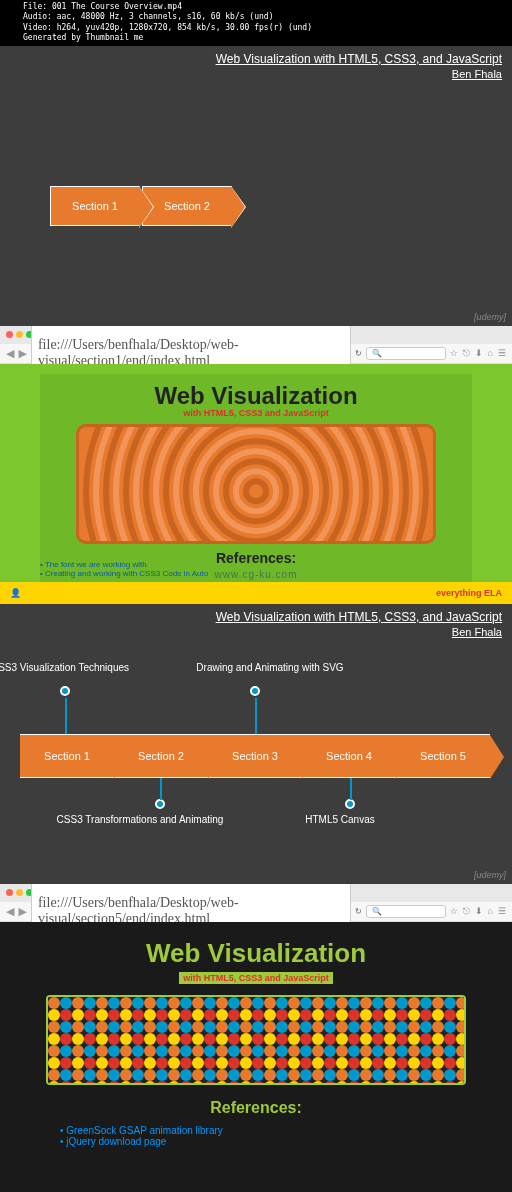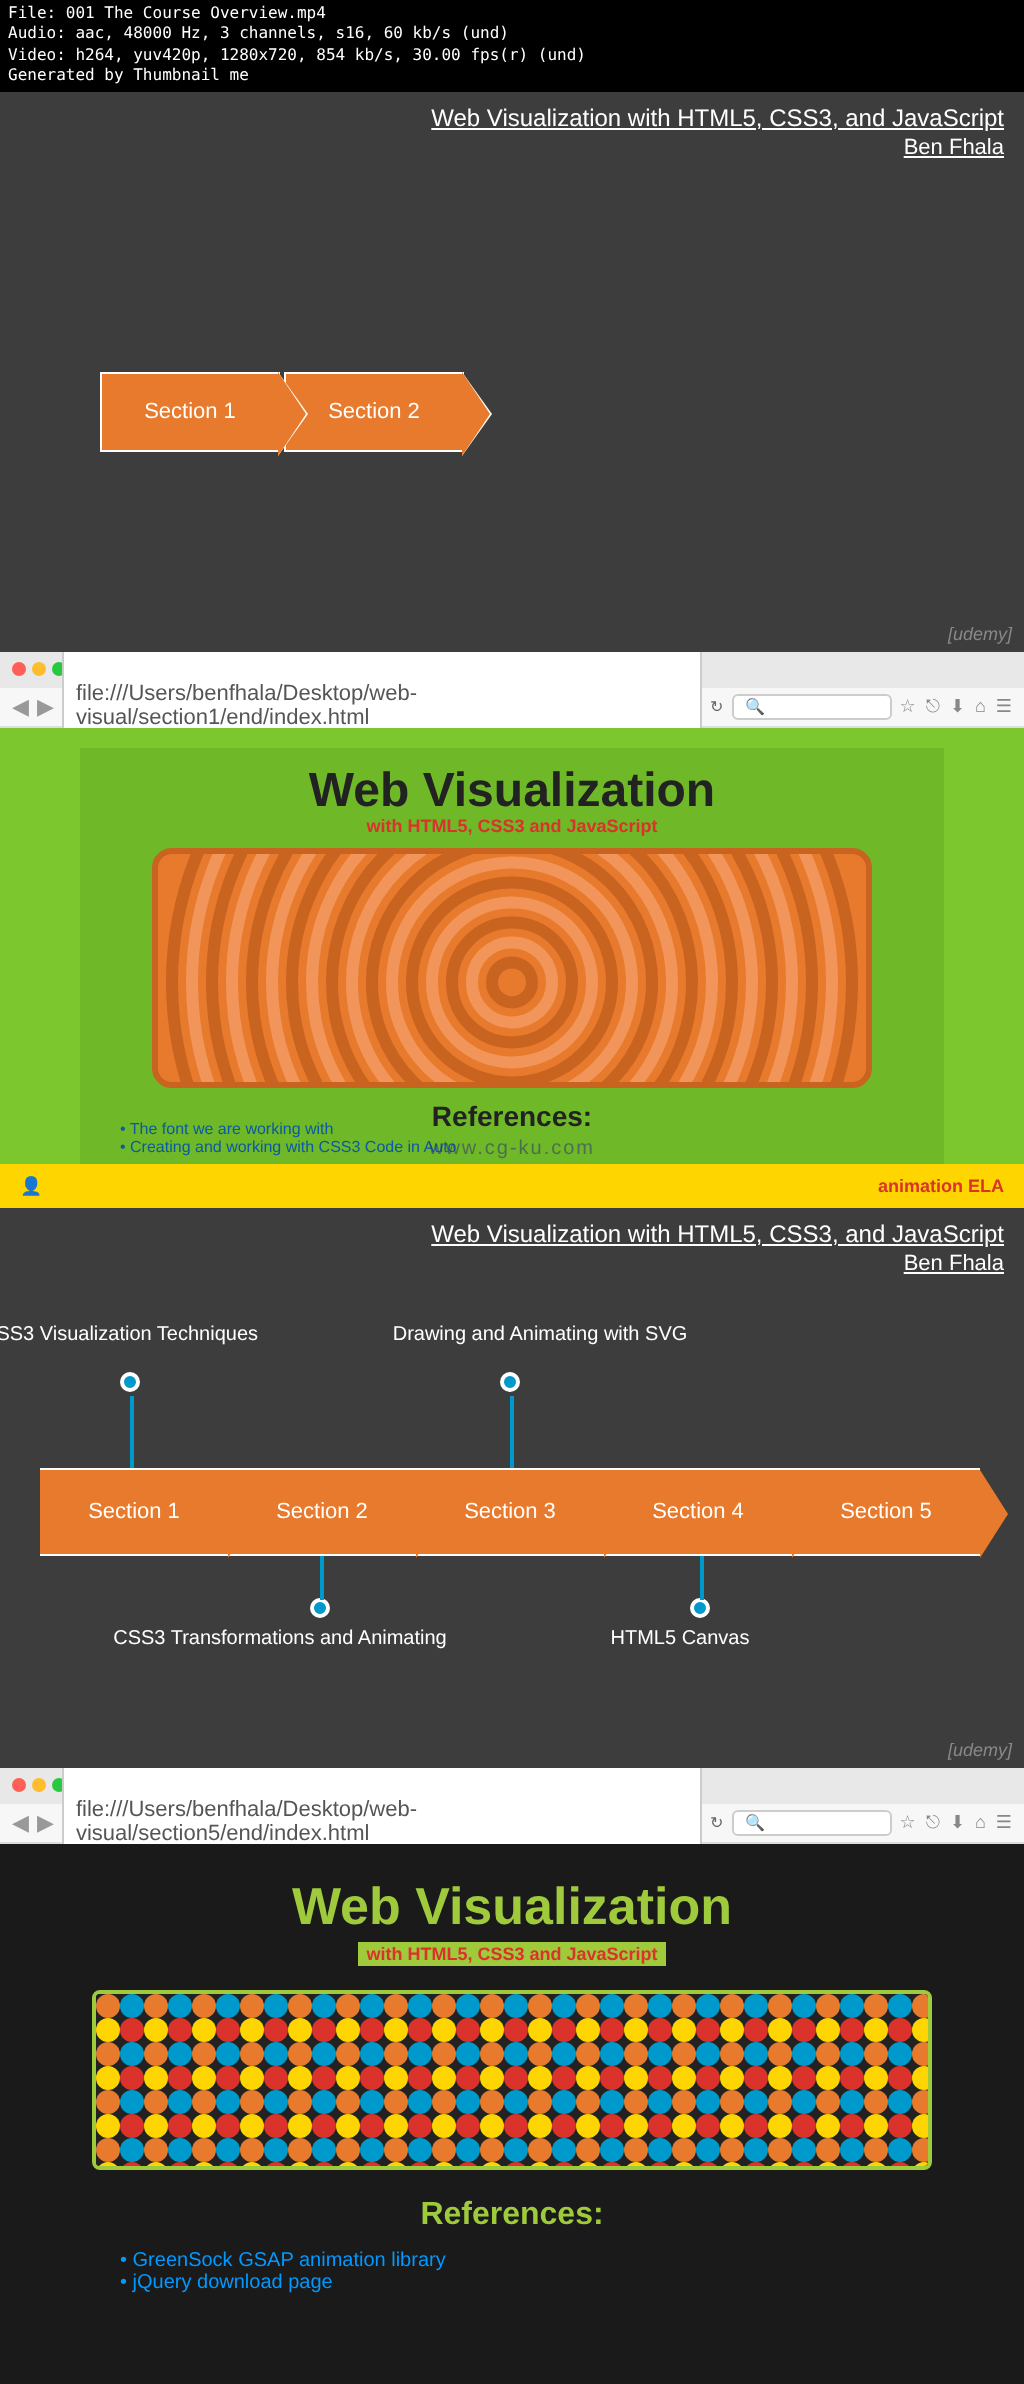--- a/index.html
+++ b/index.html
@@ -1,19 +1,19 @@
 <!DOCTYPE html>
 <html><head>
 <meta charset="utf-8">
 <style>
   * { margin: 0; padding: 0; box-sizing: border-box; }
   body { width: 512px; font-family: Arial, sans-serif; background: #000; }
 
   
-  .meta { background: #000; color: #fff; font-family: monospace; font-size: 8px; line-height: 1.3; padding: 2px 4px; }
+  .meta { background: #000; color: #fff; font-family: monospace; font-size: 8px; line-height: 1.3; padding: 2px 4px; margin-left: 19px; }
 
   
   .slide-dark { background: #3d3d3d; position: relative; }
   .slide-title { position: absolute; top: 6px; right: 10px; color: #fff; font-size: 12px; text-align: right; }
   .slide-title .main { text-decoration: underline; }
   .slide-title .author { font-size: 11px; margin-top: 2px; text-decoration: underline; }
   .watermark { position: absolute; bottom: 4px; right: 6px; color: #888; font-size: 9px; font-style: italic; }
 
   
   .panel1 { height: 280px; }
@@ -23,35 +23,35 @@
   .chev::before { content: ''; position: absolute; right: -15px; top: -1px; width: 0; height: 0; border-top: 21px solid transparent; border-bottom: 21px solid transparent; border-left: 15px solid #fff; z-index: 1; }
   .chev + .chev { margin-left: 2px; }
 
   
   .browser-chrome { background: #e8e8e8; height: 18px; display: flex; align-items: center; padding: 0 6px; gap: 4px; font-size: 8px; }
   .traffic { display: flex; gap: 3px; }
   .dot { width: 7px; height: 7px; border-radius: 50%; }
   .dot.r { background: #ff5f56; } .dot.y { background: #ffbd2e; } .dot.g { background: #27c93f; }
   .tab { background: #fff; border: 1px solid #ccc; border-bottom: none; padding: 1px 20px 1px 6px; font-size: 8px; color: #555; border-radius: 3px 3px 0 0; }
   .toolbar { background: #f7f7f7; height: 20px; display: flex; align-items: center; padding: 0 6px; gap: 4px; font-size: 8px; color: #666; border-bottom: 1px solid #ddd; }
-  .urlbar { flex: 1; background: #fff; border: 1px solid #ccc; border-radius: 3px; padding: 18px 6px; font-size: 11px; color: #555; }
+  .urlbar { flex: 1; background: #fff; border: 1px solid #ccc; border-radius: 3px; padding: 18px 6px; font-size: 14px; color: #555; font-family: Liberation Serif, serif; }
   .searchbar { width: 80px; background: #fff; border: 1px solid #ccc; border-radius: 3px; padding: 1px 6px; font-size: 8px; color: #aaa; }
   .tool-icons { display: flex; gap: 5px; color: #888; font-size: 9px; }
   .nav-arrow { color: #999; font-size: 11px; }
 
   
   .panel2-content { background: #7cc72e; height: 240px; position: relative; overflow: hidden; }
   .green-inner { background: #6fb828; margin: 10px 40px 0 40px; border-radius: 0; padding: 8px 20px 0 20px; height: 230px; position: relative; }
   .wv-title { text-align: center; font-family: 'Arial Black', sans-serif; font-weight: 900; font-size: 24px; color: #222; }
   .wv-sub { text-align: center; color: #d9332b; font-size: 9px; font-weight: bold; margin-top: -2px; }
   .rings { margin: 6px auto 0; width: 360px; height: 120px; background: #e77a2c; border-radius: 10px; position: relative; overflow: hidden; border: 3px solid #c96320; }
   .rings svg { position: absolute; top: 50%; left: 50%; transform: translate(-50%, -48%); }
   .refs { text-align: center; font-weight: 900; color: #222; font-size: 14px; margin-top: 6px; font-family: 'Arial Black', sans-serif; }
   .panel2-footer { position: absolute; bottom: 0; left: 0; right: 0; background: #ffd500; height: 22px; display: flex; align-items: center; justify-content: space-between; padding: 0 10px; font-size: 9px; }
-  .panel2-links { position: absolute; bottom: 26px; left: 60px; font-size: 8px; color: #0a5aa6; margin-top: 32px; }
+  .panel2-links { position: absolute; bottom: 26px; left: 40px; font-size: 8px; color: #0a5aa6; margin-top: 32px; }
   .panel2-links div::before { content: '• '; }
   .wm-center { position: absolute; left: 50%; bottom: 24px; transform: translateX(-50%); color: rgba(40,40,120,0.5); font-size: 10px; letter-spacing: 1px; }
 
   
   .panel3 { height: 280px; }
   .labels-top { position: absolute; top: 58px; left: 0; right: 0; color: #fff; font-size: 10px; }
   .lbl { position: absolute; text-align: center; width: 180px; }
   .lbl1 { left: -30px; } .lbl2 { left: 180px; text-align: center; }
   .node { position: absolute; width: 10px; height: 10px; background: #0099cc; border: 2px solid #fff; border-radius: 50%; }
   .stem { position: absolute; width: 2px; background: #0099cc; }
@@ -150,21 +150,21 @@
       </div>
       <div class="refs">References:</div>
     </div>
     <div class="panel2-links">
       <div>The font we are working with</div>
       <div>Creating and working with CSS3 Code in Auto</div>
     </div>
     <div class="wm-center">www.cg-ku.com</div>
     <div class="panel2-footer">
       <span>👤</span>
-      <span style="color:#d9332b;font-weight:bold">animation ELA</span>
+      <span style="color:#d9332b;font-weight:bold">everything ELA</span>
     </div>
   </div>
 </div>
 
 <div class="slide-dark panel3">
   <div class="slide-title">
     <div class="main">Web Visualization with HTML5, CSS3, and JavaScript</div>
     <div class="author">Ben Fhala</div>
   </div>
   <div class="labels-top">

